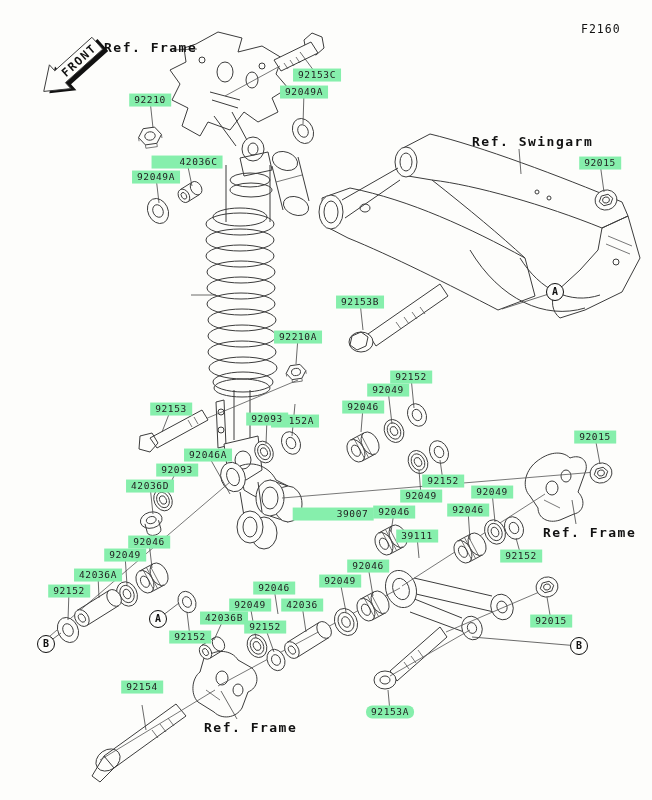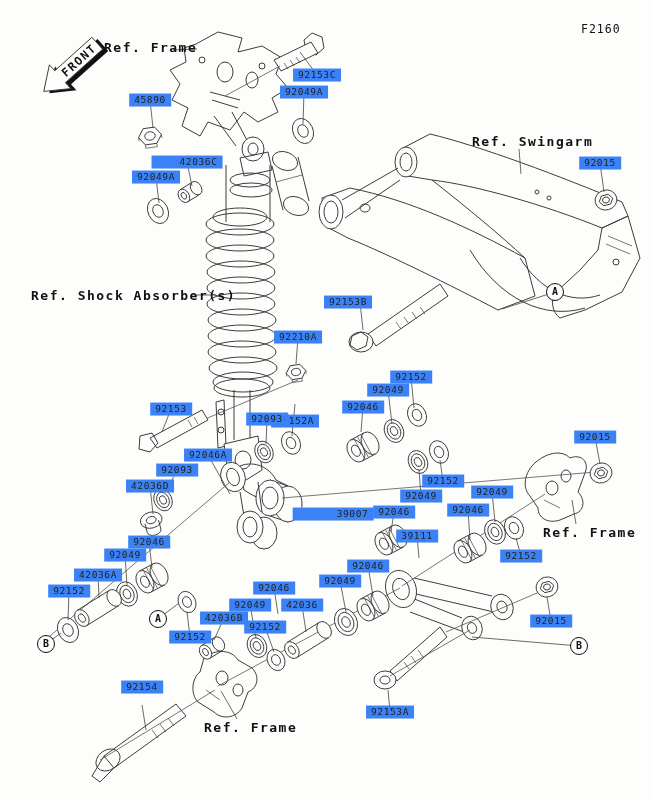--- a/index.html
+++ b/index.html
@@ -1,20 +1,20 @@
 <!DOCTYPE html>
 <html><head>
 <meta charset="utf-8">
 <style>
   html,body{margin:0;padding:0;background:#ffffff;}
   #canvas{position:relative;width:652px;height:800px;background:#fdfdfb;overflow:hidden;
           font-family:"DejaVu Sans Mono", monospace;}
   #art{position:absolute;left:0;top:0;z-index:1;}
   #labels-layer{position:absolute;left:0;top:0;width:652px;height:800px;z-index:3;pointer-events:none;}
-  .plabel{position:absolute;transform:translate(-50%,-50%);background:#3b82f6;color:#222;
+  .plabel{position:absolute;transform:translate(-50%,-50%);background:#86efac;color:#222;
           font-size:9.5px;line-height:1.15;letter-spacing:0.6px;padding:1px 5px;white-space:nowrap;}
   .rlabel{position:absolute;transform:translate(0,-50%);color:#111;font-weight:bold;
           font-size:13px;letter-spacing:1.5px;white-space:nowrap;}
   .marker{position:absolute;transform:translate(-50%,-50%);width:16px;height:16px;border:1.6px solid #111;
           border-radius:50%;color:#111;font-weight:bold;font-size:10px;text-align:center;line-height:16px;
           background:#fdfdfb;}
   .figcode{position:absolute;color:#111;font-weight:normal;font-size:11.5px;letter-spacing:1px;}
   svg *{vector-effect:non-scaling-stroke;}
   .ln{stroke:#3c3c3c;stroke-width:1;fill:none;}
   .lnf{stroke:#3c3c3c;stroke-width:1;fill:#fdfdfb;}
@@ -305,25 +305,25 @@
         <line x1="46" y1="644" x2="61" y2="633" class="leader"></line>
         <line x1="579" y1="646" x2="472" y2="637" class="leader"></line>
       </g>
 </svg>
 
 <div id="labels-layer">
   <div class="figcode" style="left:581px;top:22px;position:absolute;">F2160</div>
 
 <div class="plabel" style="left: 317px; top: 75px;">92153C</div>
       <div class="plabel" style="left: 304px; top: 92px;">92049A</div>
-      <div class="plabel" style="left: 150px; top: 100px;">45890</div>
+      <div class="plabel" style="left: 150px; top: 100px;">92210</div>
       <div class="plabel" style="left: 187px; top: 162px; padding-left: 28px;">42036C</div>
       <div class="plabel" style="left: 156px; top: 177px;">92049A</div>
       <div class="plabel" style="left: 600px; top: 163px;">92015</div>
-      <div class="plabel" style="left: 348px; top: 302px;">92153B</div>
+      <div class="plabel" style="left: 360px; top: 302px;">92153B</div>
       <div class="plabel" style="left: 298px; top: 337px;">92210A</div>
       <div class="plabel" style="left: 171px; top: 409px;">92153</div>
       <div class="plabel" style="left: 295px; top: 421px;">92152A</div>
       <div class="plabel" style="left: 267px; top: 419px;">92093</div>
       <div class="plabel" style="left: 363px; top: 407px;">92046</div>
       <div class="plabel" style="left: 411px; top: 377px;">92152</div>
       <div class="plabel" style="left: 388px; top: 390px;">92049</div>
       <div class="plabel" style="left: 208px; top: 455px;">92046A</div>
       <div class="plabel" style="left: 177px; top: 470px;">92093</div>
       <div class="plabel" style="left: 150px; top: 486px;">42036D</div>
@@ -343,24 +343,23 @@
       <div class="plabel" style="left: 250px; top: 605px;">92049</div>
       <div class="plabel" style="left: 302px; top: 605px;">42036</div>
       <div class="plabel" style="left: 224px; top: 618px;">42036B</div>
       <div class="plabel" style="left: 265px; top: 627px;">92152</div>
       <div class="plabel" style="left: 190px; top: 637px;">92152</div>
       <div class="plabel" style="left: 492px; top: 492px;">92049</div>
       <div class="plabel" style="left: 521px; top: 556px;">92152</div>
       <div class="plabel" style="left: 595px; top: 437px;">92015</div>
       <div class="plabel" style="left: 551px; top: 621px;">92015</div>
       <div class="plabel" style="left: 142px; top: 687px;">92154</div>
-      <div class="plabel" style="left: 390px; top: 712px;">92153A</div>
+      <div class="plabel" style="left: 390px; top: 712px; border-radius: 6px;">92153A</div>
       <div class="rlabel" style="left: 104px; top: 47px;">Ref. Frame</div>
       <div class="rlabel" style="left: 472px; top: 141px;">Ref. Swingarm</div>
-      <div class="rlabel" style="left: 31px; top: 295px;">Ref. Shock Absorber(s)</div>
       <div class="rlabel" style="left: 543px; top: 532px;">Ref. Frame</div>
       <div class="rlabel" style="left: 204px; top: 727px;">Ref. Frame</div>
       <div class="marker" style="left: 555px; top: 292px;">A</div>
       <div class="marker" style="left: 158px; top: 619px;">A</div>
       <div class="marker" style="left: 46px; top: 644px;">B</div>
       <div class="marker" style="left: 579px; top: 646px;">B</div>
     </div>
 
 </div>
 

